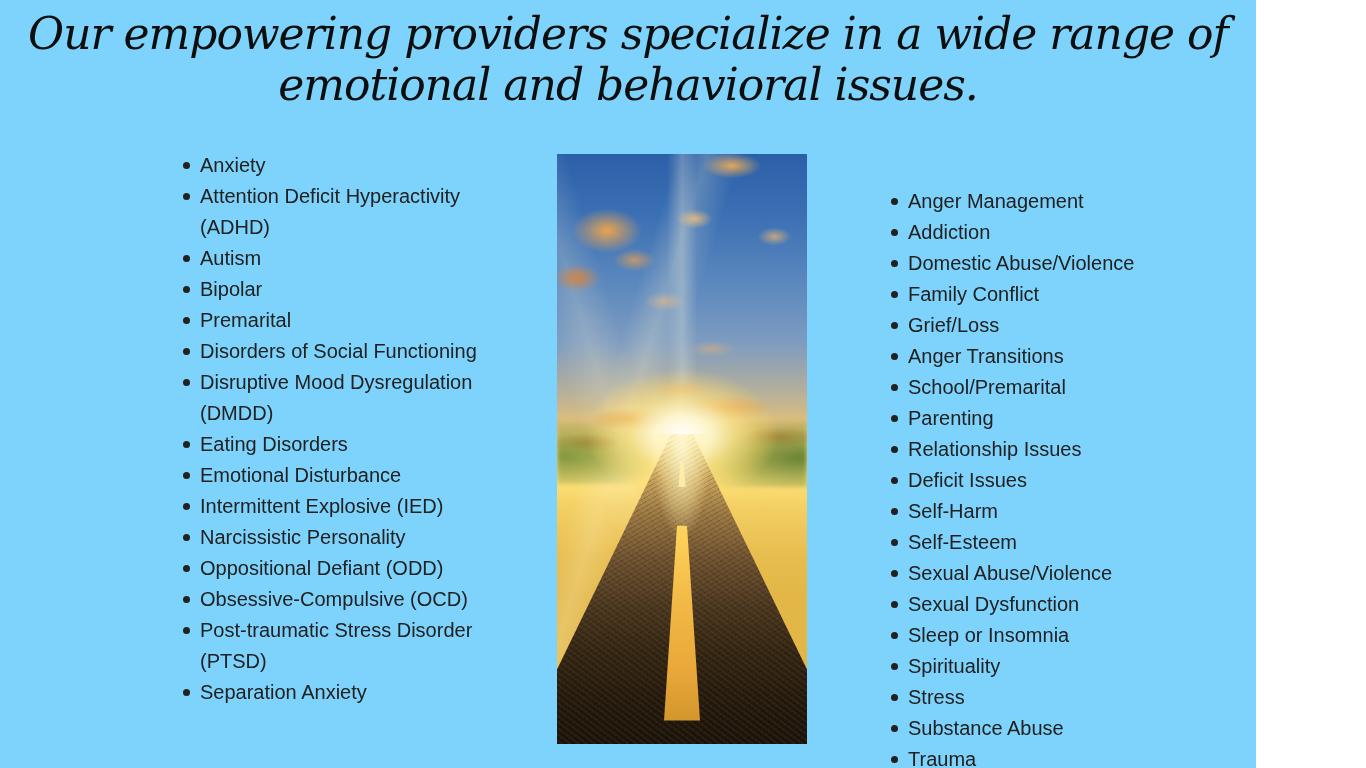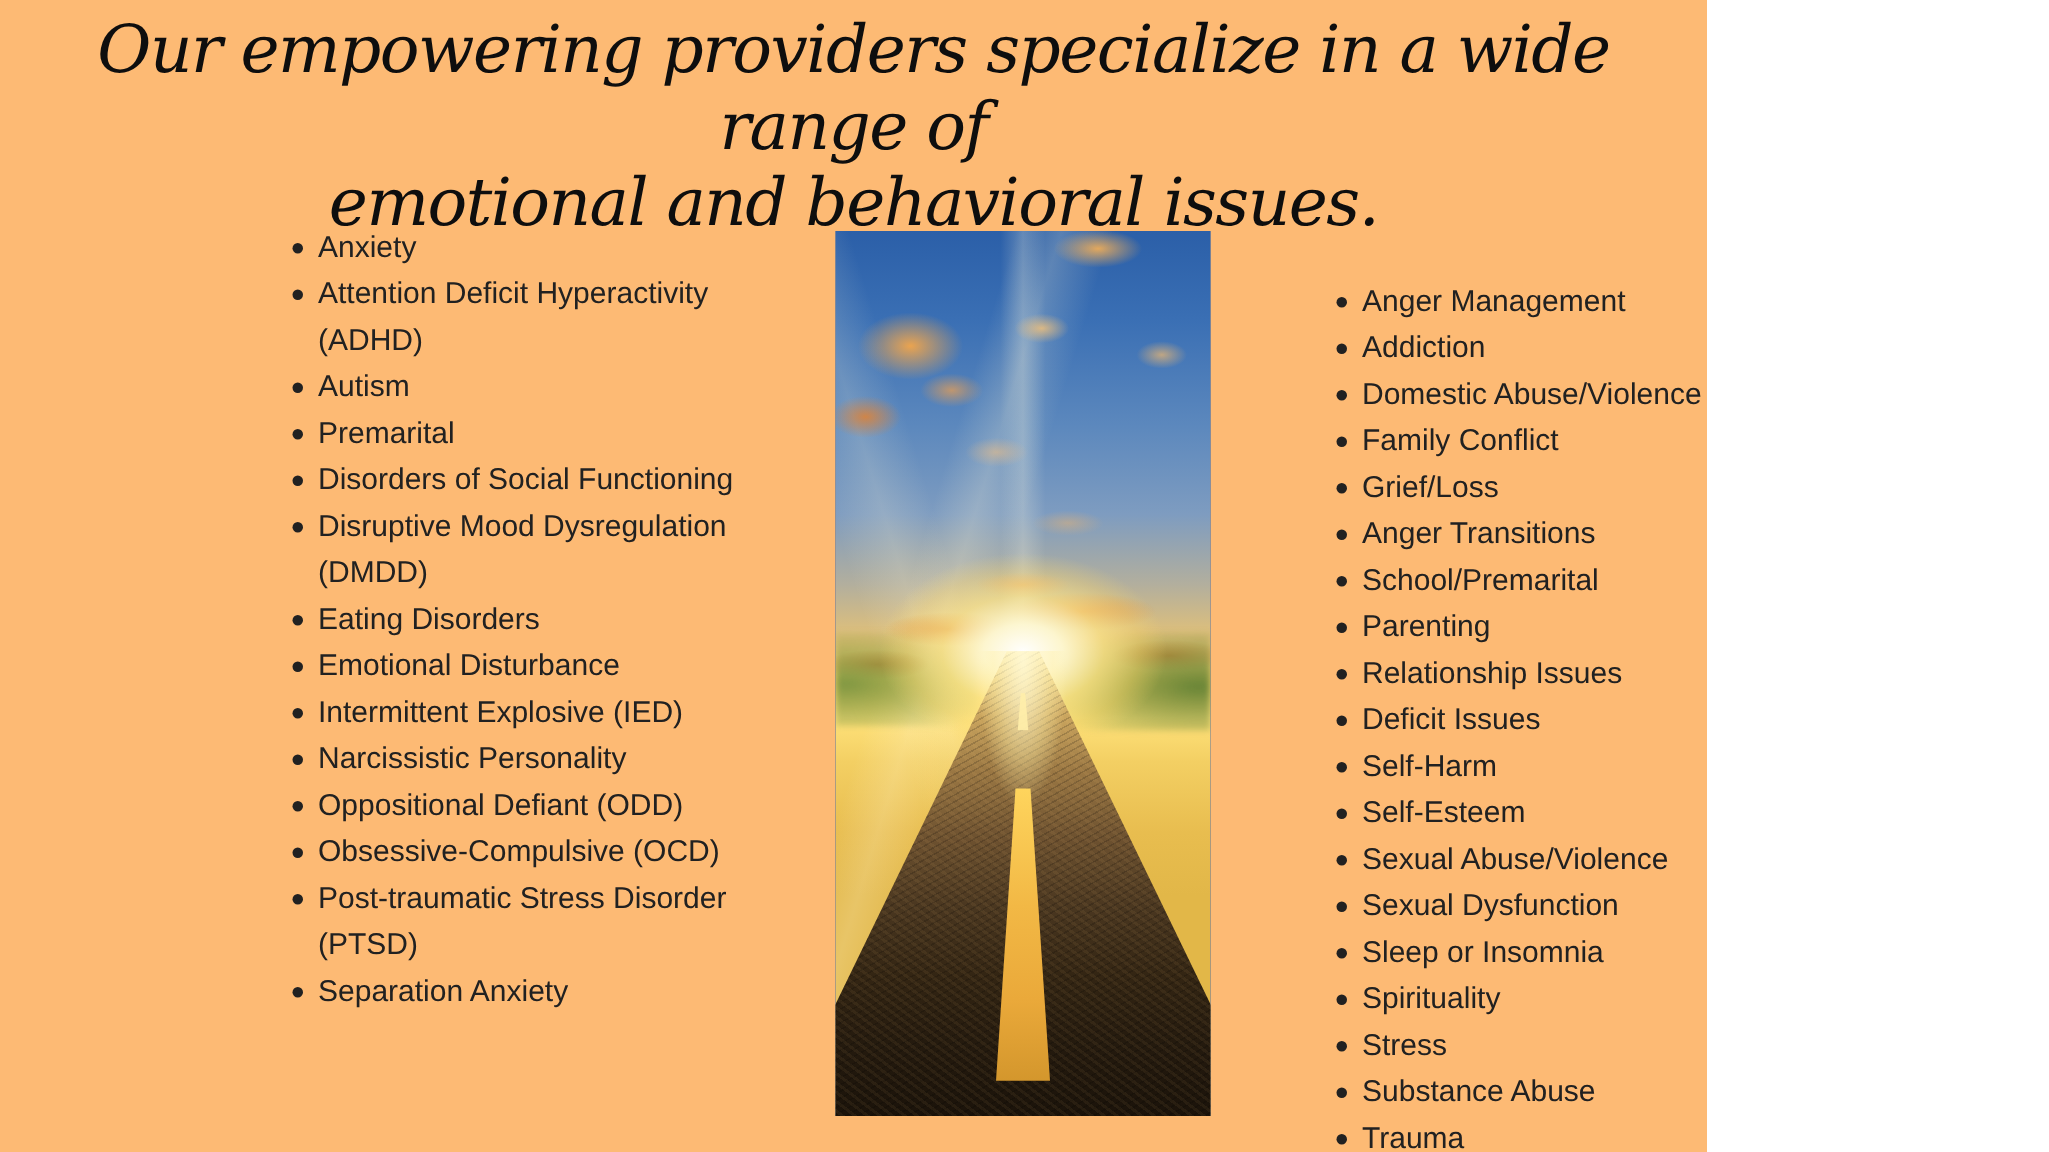--- a/index.html
+++ b/index.html
@@ -1,33 +1,33 @@
 <!DOCTYPE html>
 <html><head>
 <meta charset="utf-8">
 <style>
   html,body{margin:0;padding:0;background:#fff;}
   .canvas{
-    position:relative;width:1138px;height:768px;background:#fdba74;
+    position:relative;width:1256px;height:768px;background:#7dd3fc;
     overflow:hidden;font-family:"Liberation Sans",sans-serif;
   }
 
   
   .headline{
     position:absolute;top:8px;left:0;width:100%;text-align:center;
     font-family:"DejaVu Serif",serif;font-style:italic;font-weight:500;
     color:#0e0e0e;font-size:44px;line-height:1.16;letter-spacing:-1px;
   }
 
   
   .issues{
     position:absolute;top:150px;margin:0;padding:0;list-style:none;
     font-size:20px;line-height:31px;color:#212121;
   }
-  .issues.left{left:192px;width:332px;}
+  .issues.left{left:180px;width:332px;}
   .issues.right{left:888px;width:300px;margin-top:36px;}
   .issues li{position:relative;padding-left:20px;}
   .dot{
     position:absolute;left:3px;top:12px;width:7px;height:7px;
     border-radius:50%;background:#212121;
   }
 
   
   .photo{
     position:absolute;left:557px;top:154px;width:250px;height:590px;
@@ -114,20 +114,21 @@
 
   <div class="headline">
     <div>Our empowering providers specialize in a wide range of</div>
     <div>emotional and behavioral issues.</div>
   </div>
 
   <ul class="issues left">
     <li><span class="dot"></span><span>Anxiety</span></li>
     <li><span class="dot"></span><span>Attention Deficit Hyperactivity (ADHD)</span></li>
     <li><span class="dot"></span><span>Autism</span></li>
+    <li><span class="dot"></span><span>Bipolar</span></li>
     <li><span class="dot"></span><span>Premarital</span></li>
     <li><span class="dot"></span><span>Disorders of Social Functioning</span></li>
     <li><span class="dot"></span><span>Disruptive Mood Dysregulation (DMDD)</span></li>
     <li><span class="dot"></span><span>Eating Disorders</span></li>
     <li><span class="dot"></span><span>Emotional Disturbance</span></li>
     <li><span class="dot"></span><span>Intermittent Explosive (IED)</span></li>
     <li><span class="dot"></span><span>Narcissistic Personality</span></li>
     <li><span class="dot"></span><span>Oppositional Defiant (ODD)</span></li>
     <li><span class="dot"></span><span>Obsessive-Compulsive (OCD)</span></li>
     <li><span class="dot"></span><span>Post-traumatic Stress Disorder (PTSD)</span></li>

